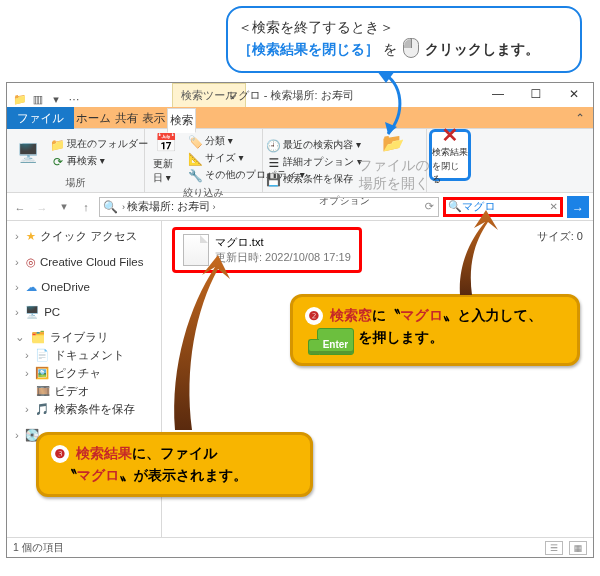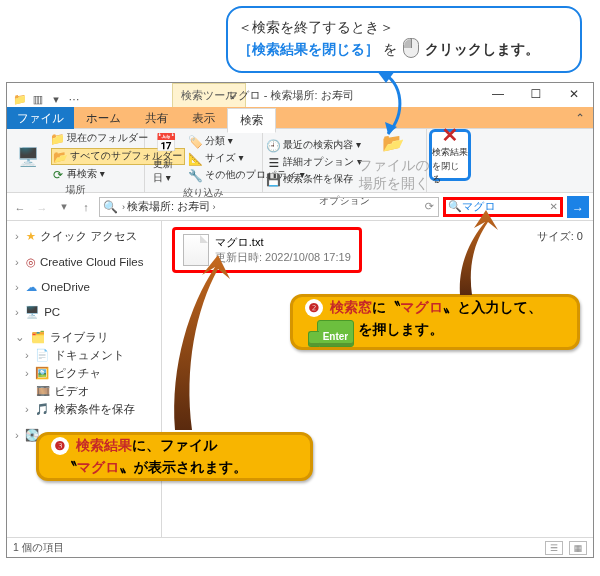--- a/index.html
+++ b/index.html
@@ -38,21 +38,21 @@
   .title-bar{height:24px;display:flex;align-items:flex-end;background:#fff;border-bottom:1px solid transparent;font-size:11px;color:#333;position:relative;}
   .qat{display:flex;align-items:center;gap:4px;padding:2px 6px 0;}
   .qat .mini-ic{width:14px;height:14px;display:inline-flex;align-items:center;justify-content:center;color:#555;}
   .ctx-tab{position:absolute;left:165px;top:0;height:24px;padding:4px 8px 0;background:#fff3cf;border:1px solid #e3d69a;border-bottom:none;color:#555;}
   .wintitle{position:absolute;left:220px;top:5px;color:#444;}
   .win-ctrl{position:absolute;right:0;top:0;display:flex;gap:0;}
   .win-ctrl div{width:38px;height:22px;display:flex;align-items:center;justify-content:center;color:#333;font-size:12px;}
   
   .tabs-row{height:22px;display:flex;align-items:flex-start;background:#fdba74;border-bottom:1px solid var(--border-gray);font-size:11.5px;}
   .tab-file{background:var(--blue-file);color:#fff;height:22px;padding:4px 10px;}
-  .tab{padding:4px 12px;color:#333;}
+  .tab{padding:4px 2px;color:#333;}
   .tab.active{border:1px solid var(--border-gray);border-bottom:1px solid #fff;background:#fff;position:relative;top:1px;}
   .ribbon-chevron{margin-left:auto;padding:4px 8px;color:#555;}
   
   .ribbon{background:var(--ribbon-bg);border-bottom:1px solid var(--border-gray);display:flex;height:64px;font-size:10px;color:#333;}
   .grp{display:flex;flex-direction:column;border-right:1px solid var(--border-gray);padding:2px 4px;}
   .grp .body{display:flex;gap:4px;flex:1;align-items:stretch;}
   .grp .lbl{text-align:center;font-size:10px;color:#555;padding-top:1px;}
   .big-btn{display:flex;flex-direction:column;align-items:center;justify-content:center;gap:2px;padding:0 4px;min-width:36px;}
   .ic24{width:24px;height:24px;display:flex;align-items:center;justify-content:center;font-size:18px;}
   .ic16{width:14px;height:14px;display:inline-flex;align-items:center;justify-content:center;font-size:12px;vertical-align:-2px;margin-right:2px;}
@@ -82,21 +82,21 @@
   .lib{color:#5aa2d6;}
   .folder{color:#ecc767;}
   .content{flex:1;position:relative;font-size:11px;color:#444;}
   .size-col{position:absolute;right:10px;top:8px;}
   .file-item{position:absolute;left:10px;top:6px;border:3px solid #ff0000;border-radius:4px;display:flex;gap:6px;align-items:center;padding:4px 8px;background:#fff;}
   .file-ic{width:26px;height:32px;border:1px solid #bbb;background:linear-gradient(#fff,#f2f2f2);position:relative;}
   .file-ic:before{content:"";position:absolute;top:0;right:0;border-left:8px solid #ddd;border-top:8px solid #fff;}
   .file-txt .ln1{color:#000;}
   .file-txt .ln2{color:#777;}
   
-  .callout{position:absolute;background:var(--yellow-callout);border:3px solid #d69500;border-radius:12px;padding:0 12px;font-size:14px;line-height:1.55;font-weight:bold;box-shadow:1px 2px 3px rgba(0,0,0,.3);z-index:25;}
+  .callout{position:absolute;background:var(--yellow-callout);border:3px solid #d69500;border-radius:12px;padding:8px 12px;font-size:14px;line-height:1.55;font-weight:bold;box-shadow:1px 2px 3px rgba(0,0,0,.3);z-index:25;}
   .callout .num{background:#fff;color:#c62828;border-radius:50%;width:18px;height:18px;display:inline-flex;align-items:center;justify-content:center;font-size:12px;margin-right:3px;}
   .callout .red{color:#c62828;}
   .callout .black{color:#000;font-weight:bold;}
   .enter-key{display:inline-block;background:var(--green-key);border:1px solid #4a9a28;border-radius:3px;color:#fff;font-size:10px;padding:8px 5px 2px;vertical-align:-6px;position:relative;box-shadow:inset 0 -3px 0 rgba(0,0,0,.2);}
   .enter-key:before{content:"";position:absolute;left:-10px;top:10px;width:10px;height:14px;background:var(--green-key);border:1px solid #4a9a28;border-right:none;border-radius:3px 0 0 3px;box-shadow:inset 0 -3px 0 rgba(0,0,0,.2);}
   
   .arrow-svg{position:absolute;pointer-events:none;z-index:30;}
   .status{height:20px;border-top:1px solid var(--border-gray);font-size:10.5px;color:#555;display:flex;align-items:center;padding:0 6px;gap:6px;}
   .status .spacer{flex:1;}
   .view-btn{width:18px;height:14px;border:1px solid #bbb;display:inline-flex;align-items:center;justify-content:center;font-size:9px;color:#888;}
@@ -141,21 +141,20 @@
   </div>
 
   <div class="ribbon">
     <div class="grp" style="width:138px">
       <div class="body">
         <div class="big-btn">
           <span class="ic24">🖥️</span>
         </div>
         <div class="small-stack">
           <div><span class="ic16">📁</span><span>現在のフォルダー</span></div>
-          <div class="sel-row"><span class="ic16">📂</span><span>すべてのサブフォルダー</span></div>
           <div><span class="ic16" style="color:#2e7d32">⟳</span><span>再検索 ▾</span></div>
         </div>
       </div>
       <div class="lbl">場所</div>
     </div>
 
     <div class="grp" style="width:118px">
       <div class="body">
         <div class="big-btn">
           <span class="ic24">📅</span>

